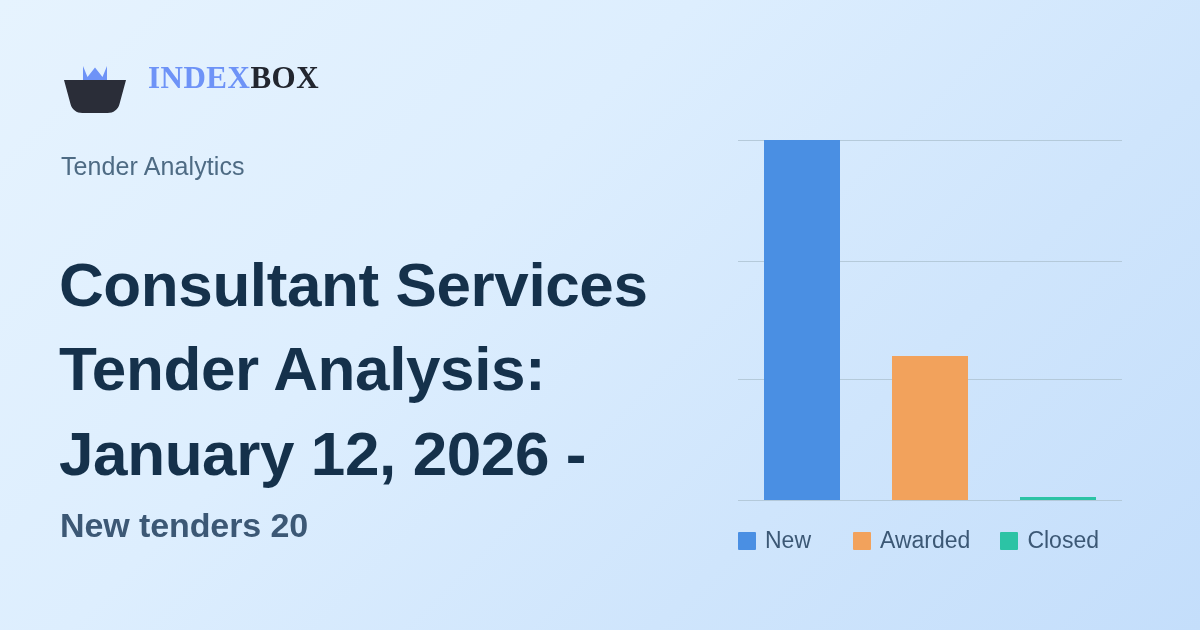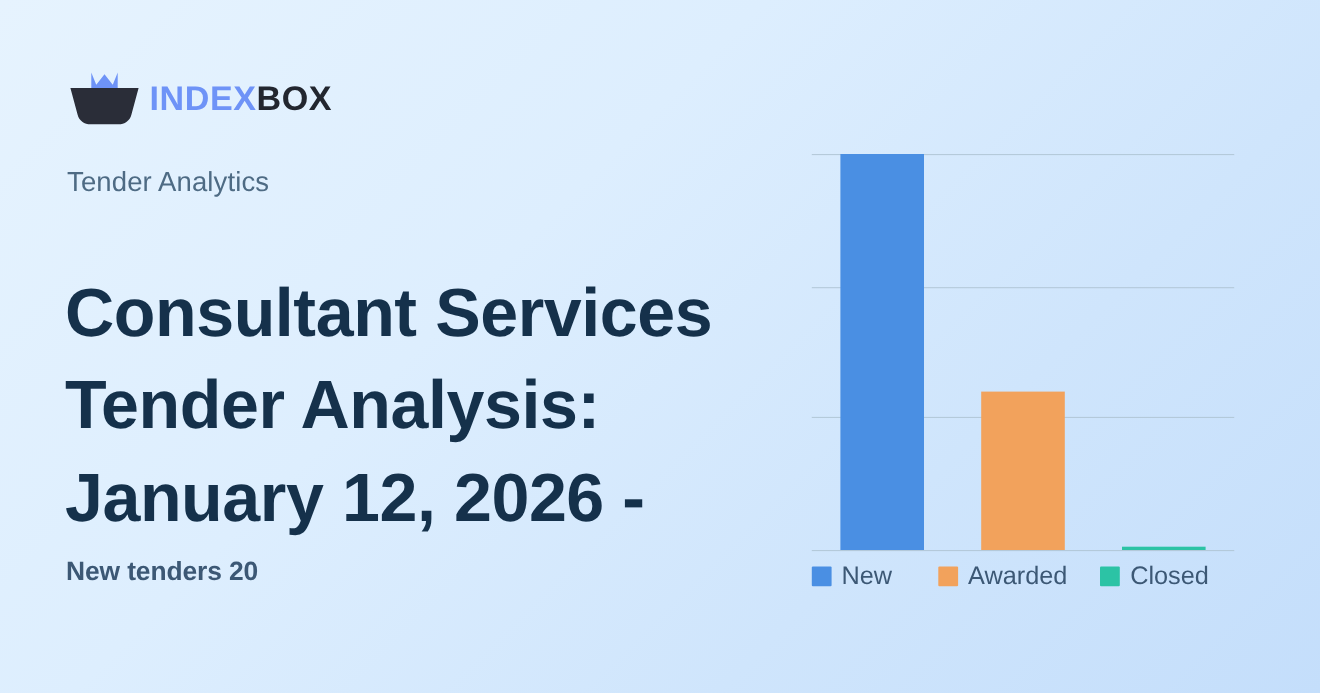--- a/index.html
+++ b/index.html
@@ -22,22 +22,23 @@
     background: linear-gradient(135deg, #E6F3FE 0%, #DDEEFE 38%, #CFE5FC 70%, #C4DEFB 100%);
     overflow: hidden;
   }
 
   
   #logo {
     position: absolute;
     left: 62px;
     top: 62px;
     display: flex;
-    align-items: center;
-    gap: 8px;
+    align-items: flex-start;
+    gap: 20px;
+    font-family: Liberation Serif, serif;
   }
   #logo-mark {
     width: 66px;
     height: 54px;
     display: block;
   }
   #logo-wordmark {
     font-size: 31px;
     font-weight: bold;
     letter-spacing: 0.5px;
@@ -67,21 +68,21 @@
     font-weight: bold;
     line-height: 1.37;
     color: #15314B;
     letter-spacing: -0.4px;
   }
 
   #subhead {
     position: absolute;
     left: 60px;
     top: 506px;
-    font-size: 24px;
+    font-size: 34px;
     font-weight: bold;
     color: #3C5875;
     letter-spacing: -0.1px;
     white-space: nowrap;
   }
 
   
   #chart {
     position: absolute;
     left: 738px;
@@ -123,21 +124,21 @@
     width: 100%;
   }
 
   #legend {
     position: absolute;
     left: 0;
     top: 372px;
     width: 384px;
     height: 40px;
     display: flex;
-    align-items: flex-start;
+    align-items: flex-end;
   }
   .legend-item {
     display: flex;
     align-items: center;
     gap: 9px;
   }
   .legend-swatch {
     width: 18px;
     height: 18px;
     flex: 0 0 auto;

